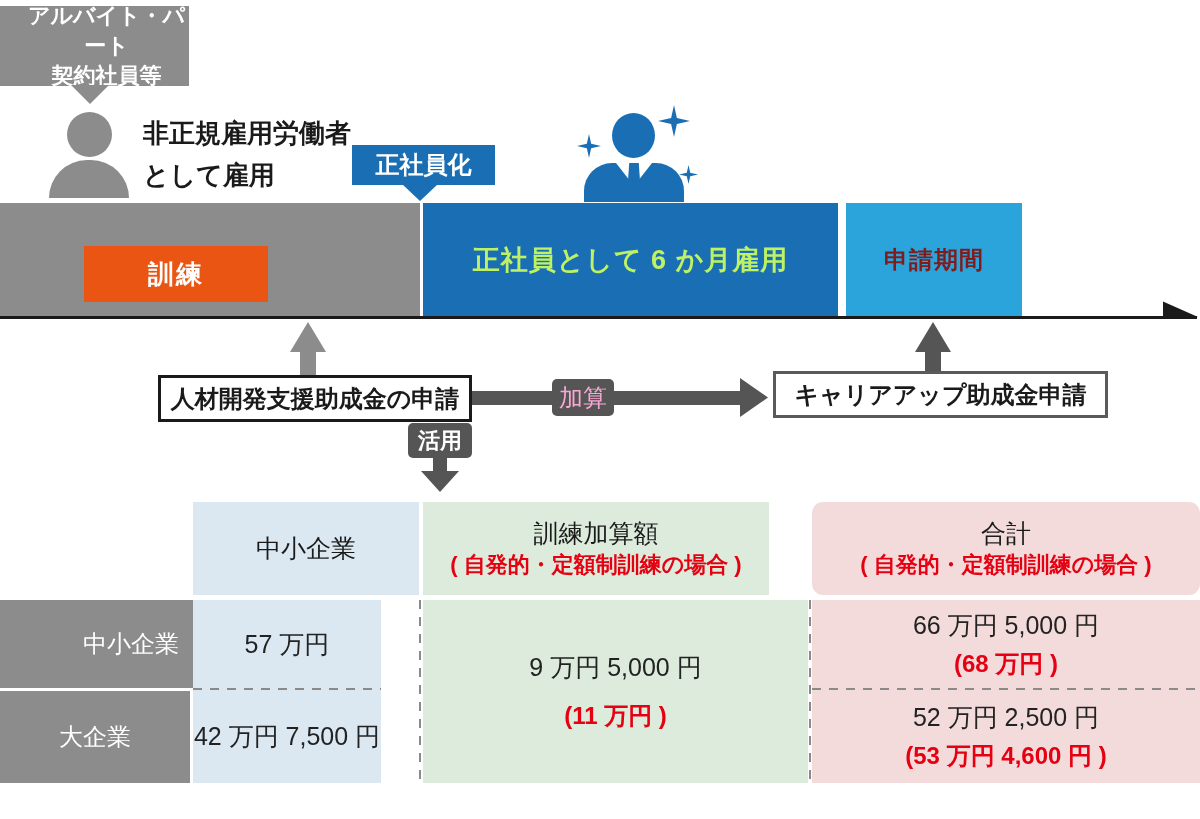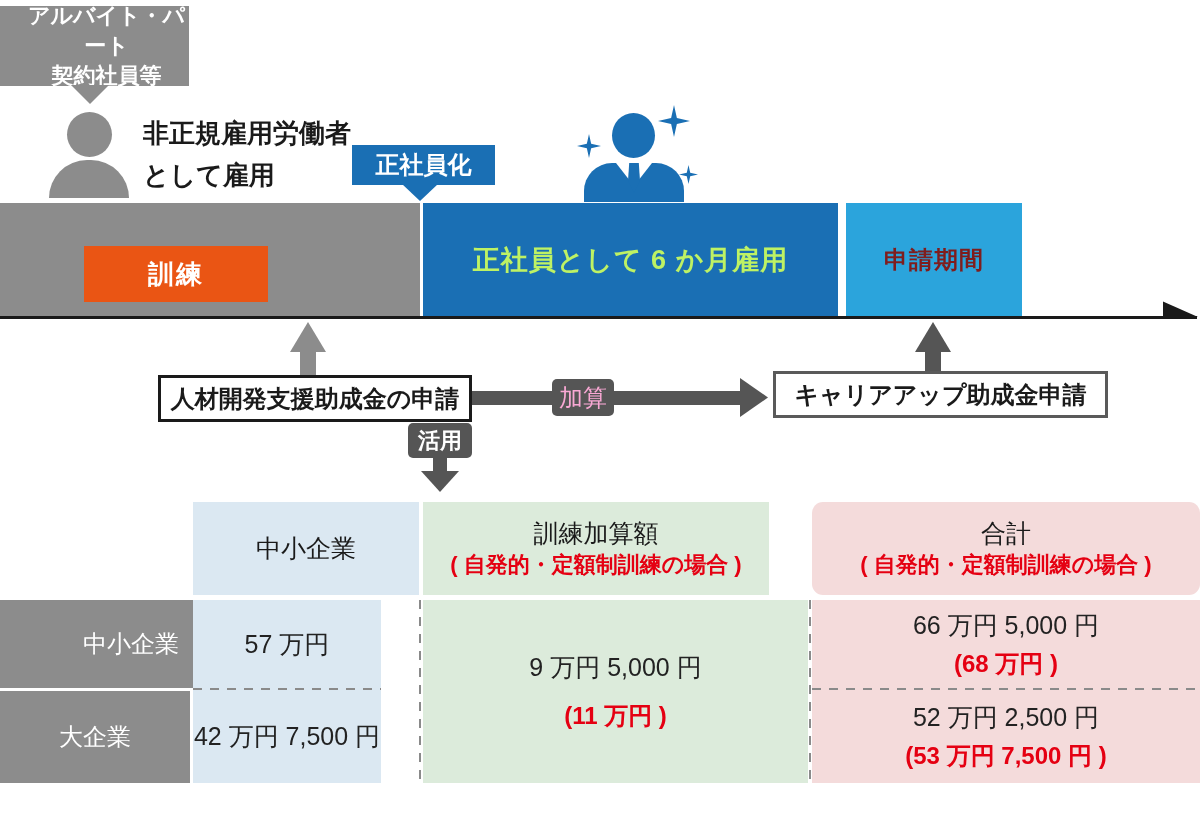--- a/index.html
+++ b/index.html
@@ -200,21 +200,21 @@
   </div>
 
   <div class="abs cell cell-total">
     <div class="sub-r1 flexcol">
       <div class="val">66 万円 5,000 円</div>
       <div class="valnote">(68 万円 )</div>
     </div>
     <div class="dash-h"></div>
     <div class="sub-r2 flexcol">
       <div class="val">52 万円 2,500 円</div>
-      <div class="valnote">(53 万円 7,500 円 )</div>
+      <div class="valnote">(53 万円 4,600 円 )</div>
     </div>
   </div>
 
   <div class="abs dash-v dv1"></div>
   <div class="abs dash-v dv2"></div>
 
 
 </div>
 
 </body></html>

